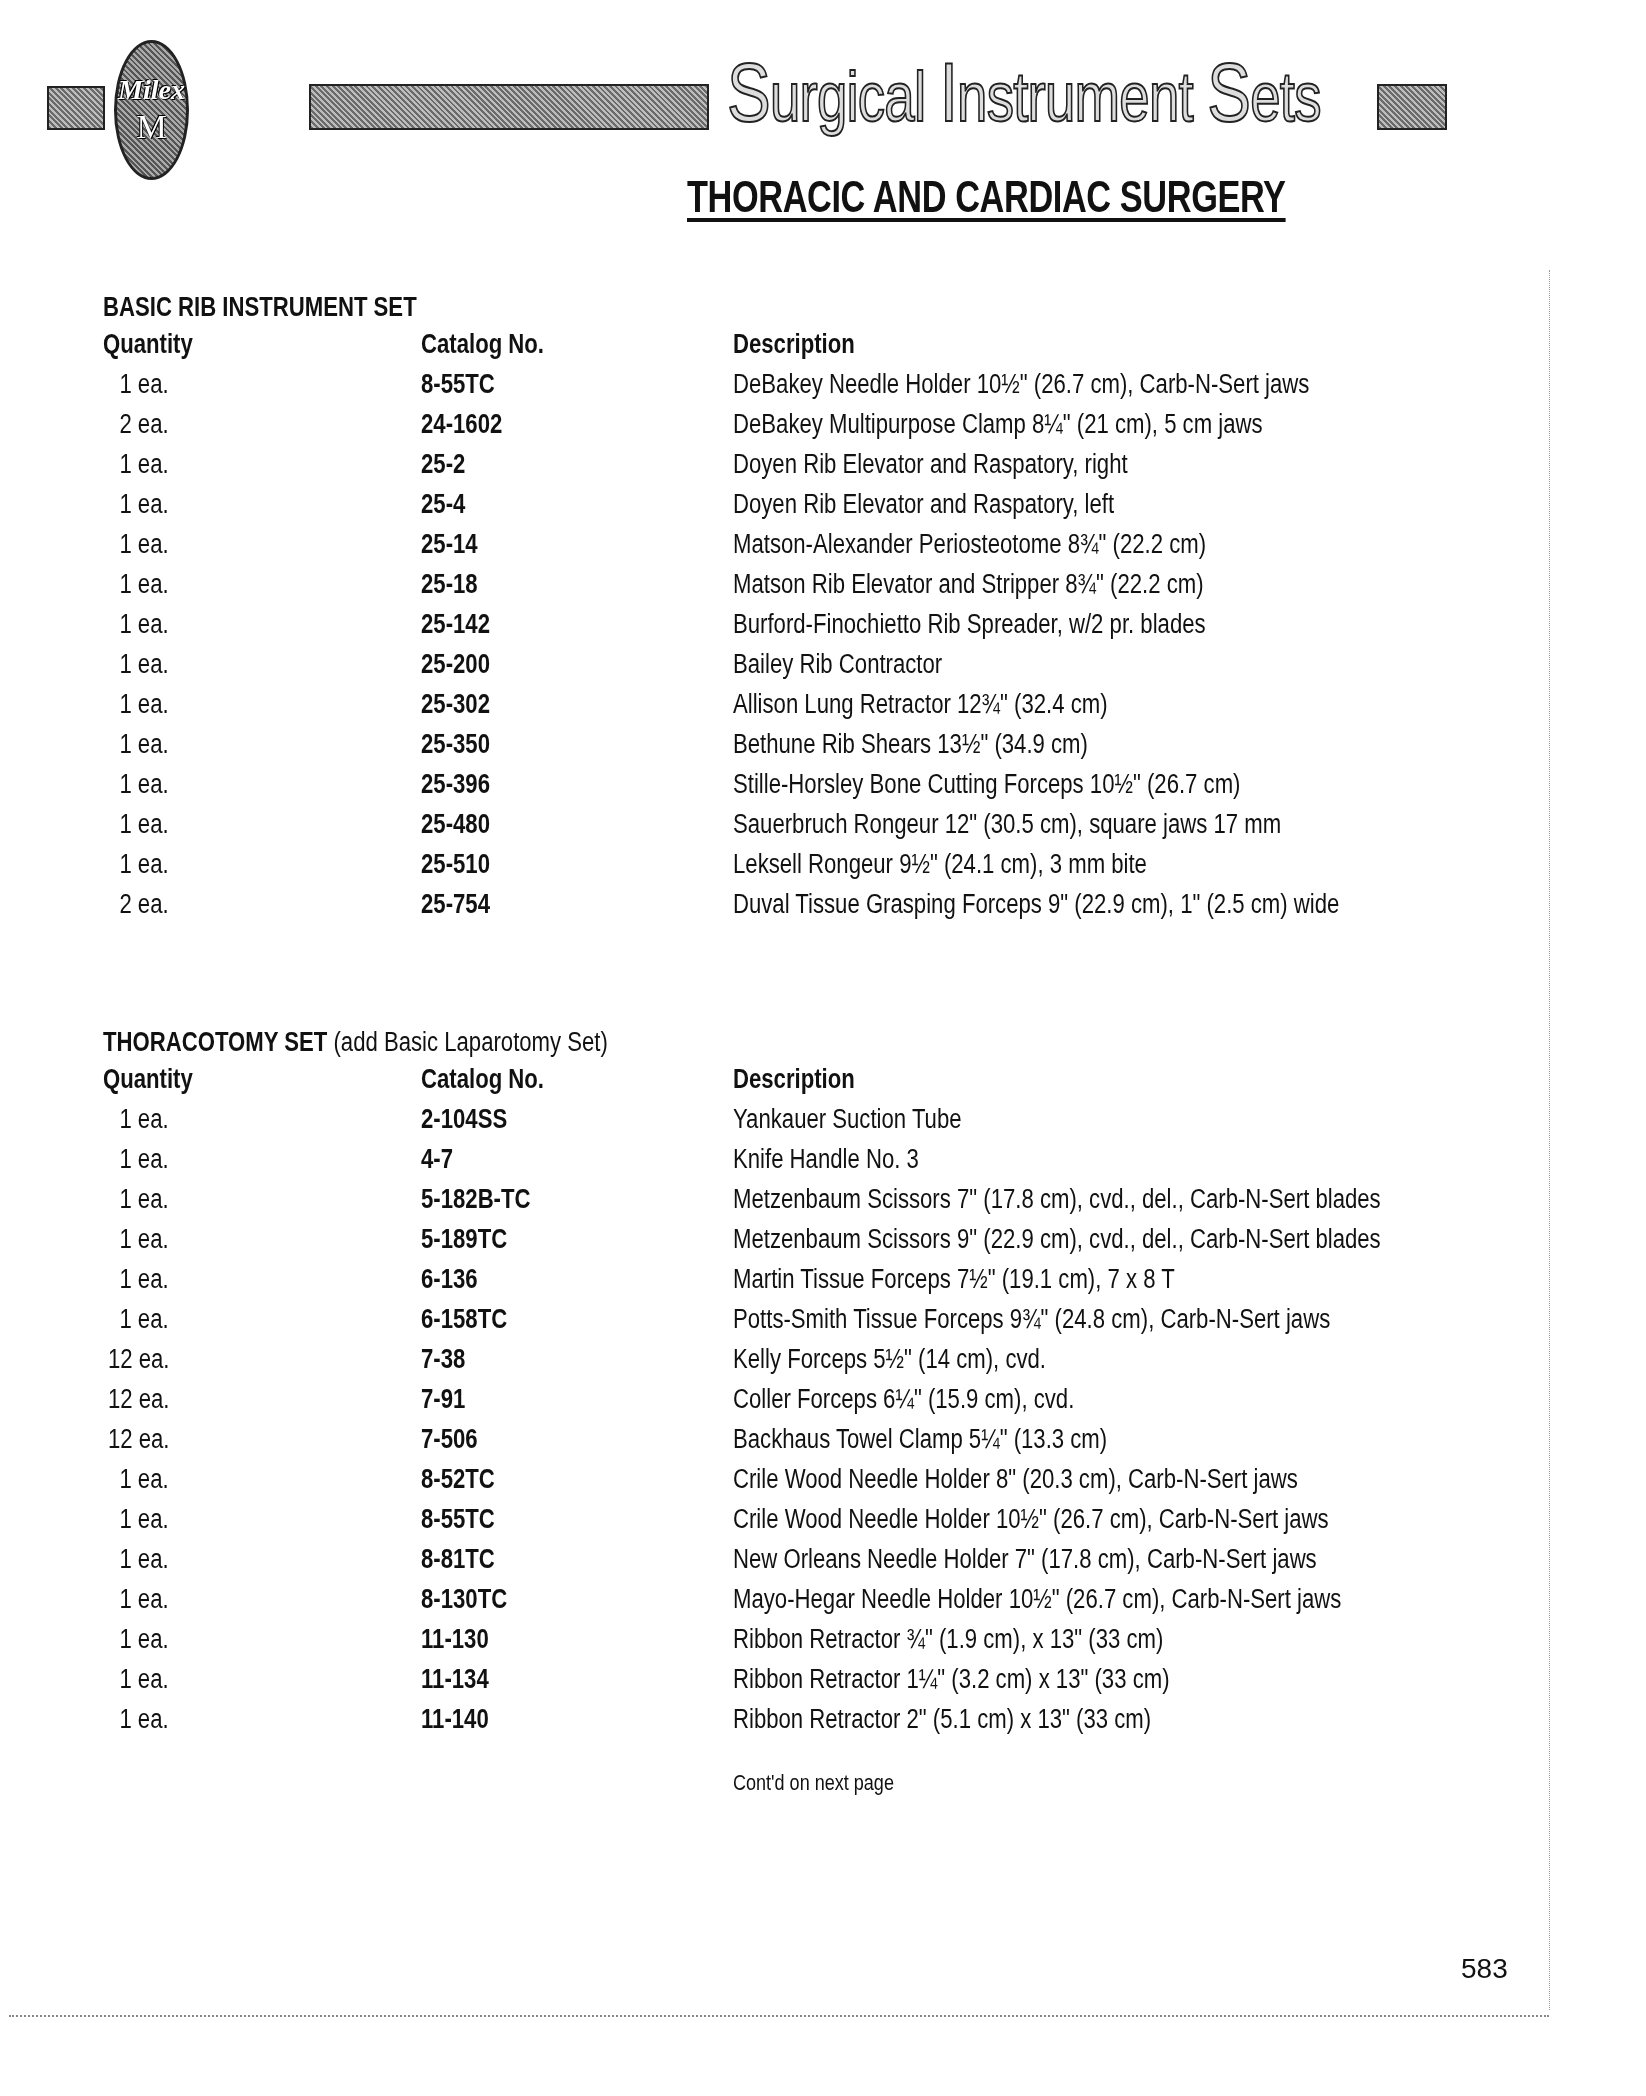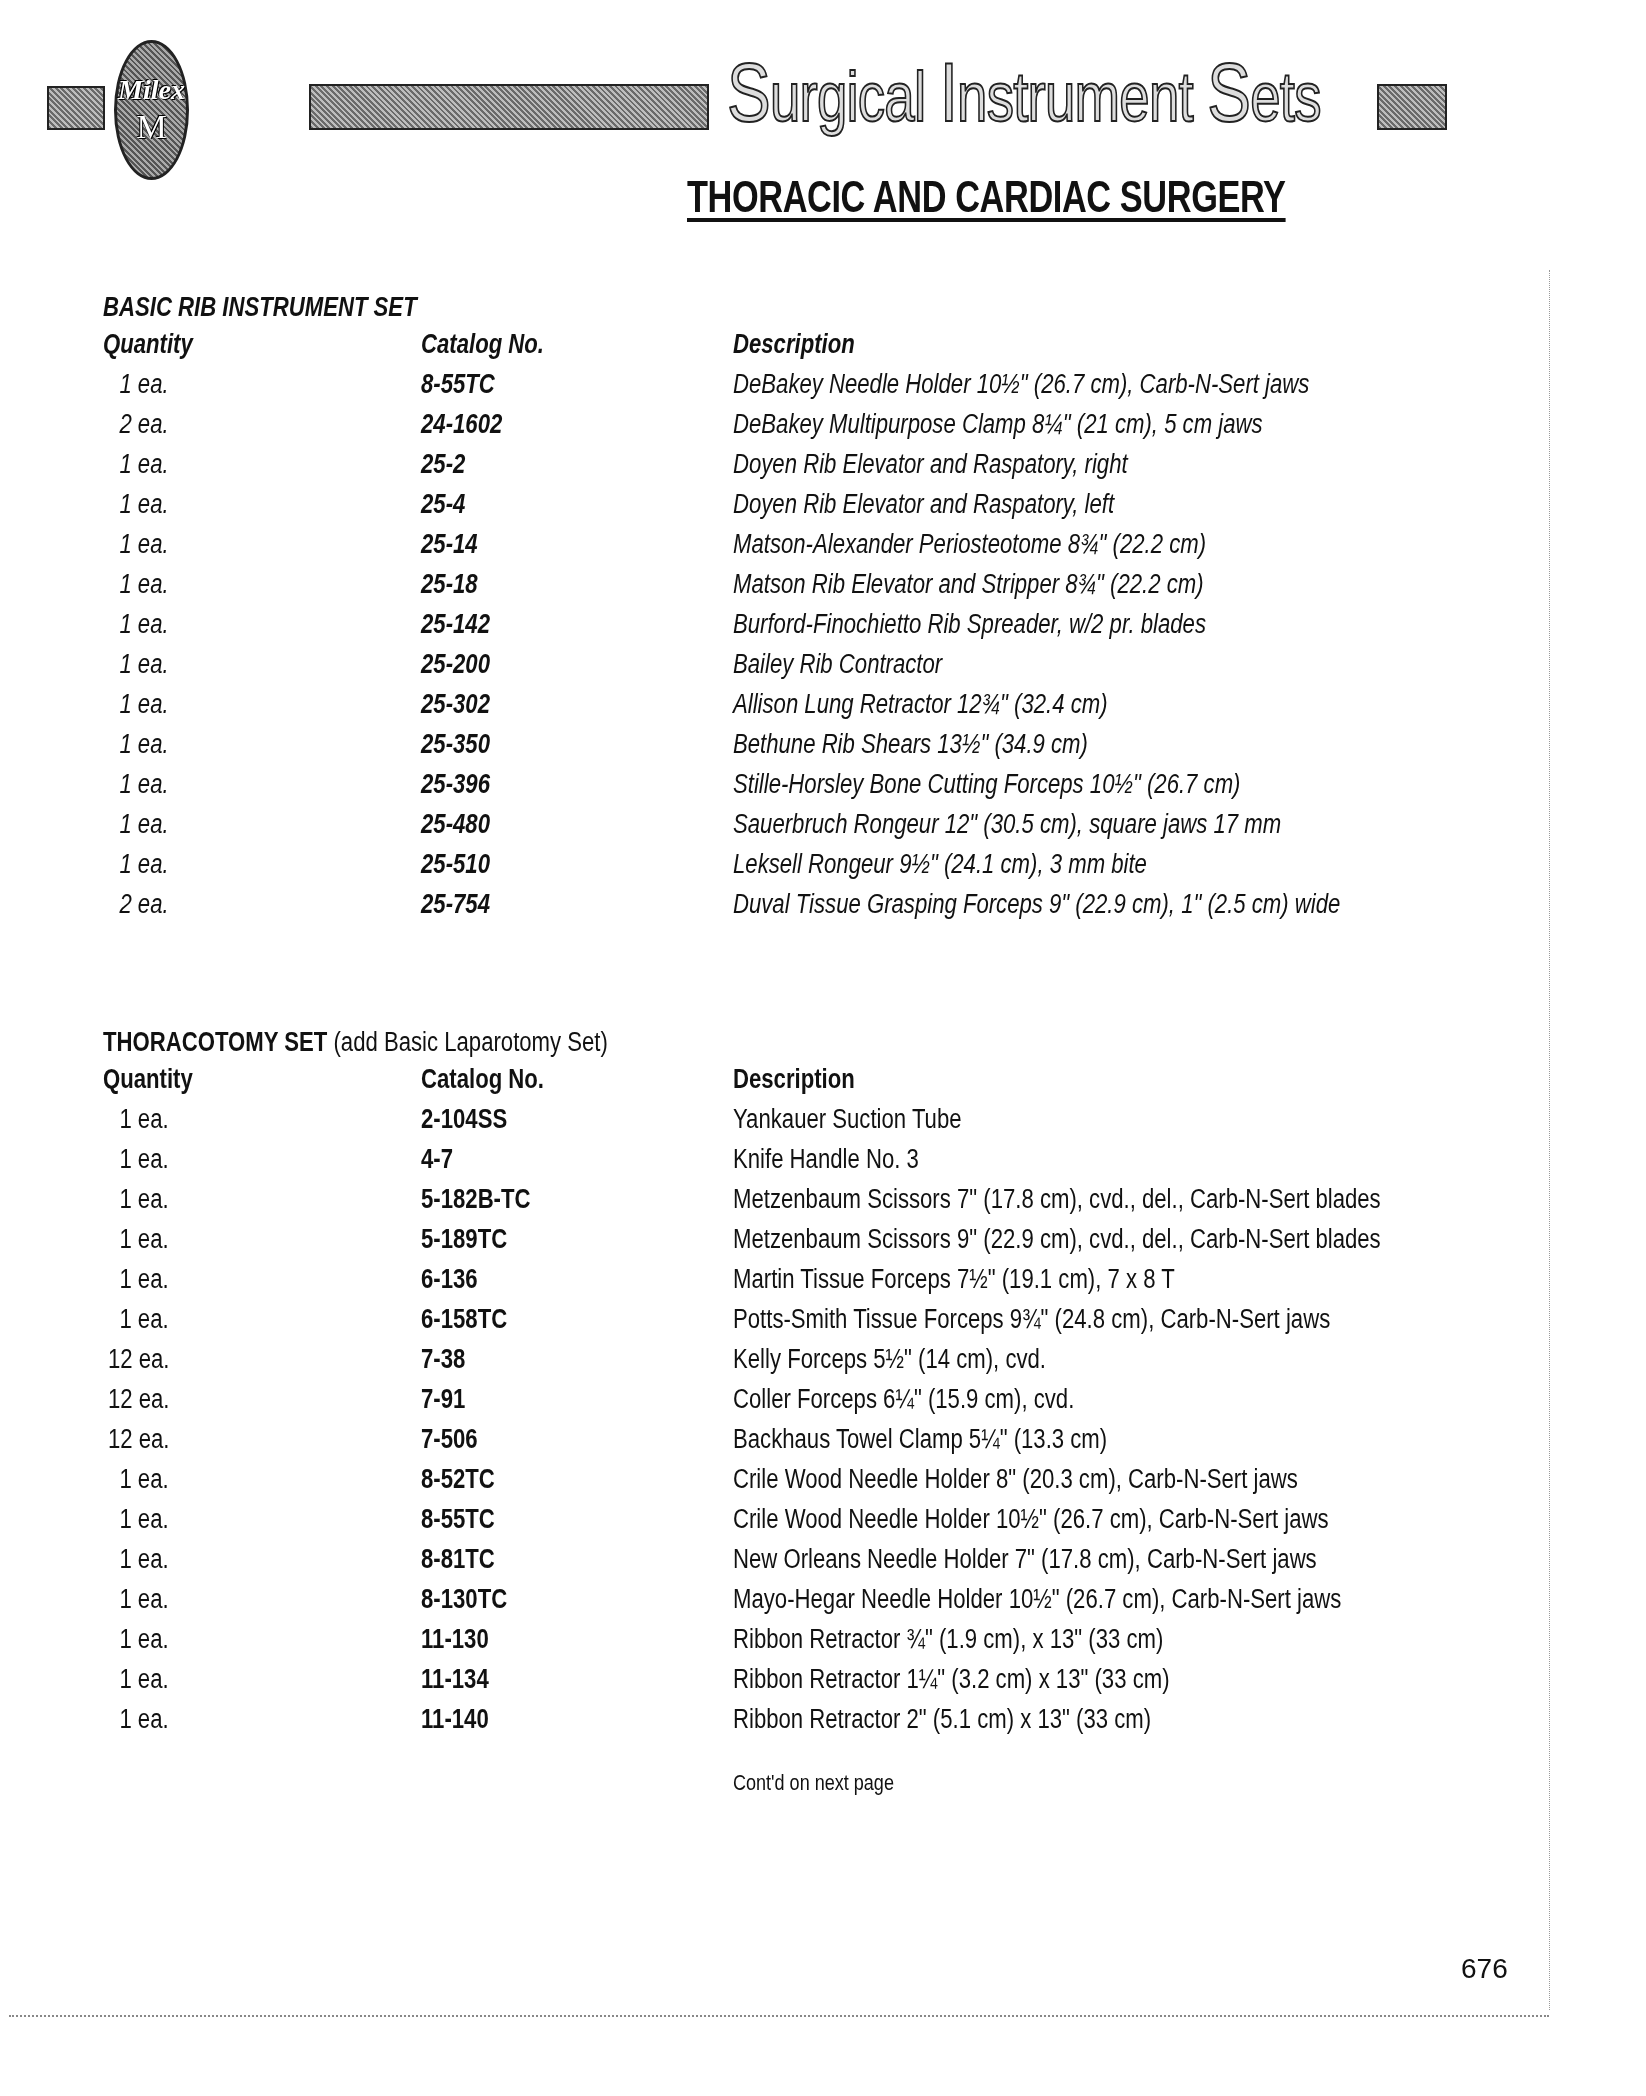--- a/index.html
+++ b/index.html
@@ -62,21 +62,21 @@
     <span class="logo-script">Milex</span>
     <span class="logo-m">M</span>
   </div>
   <div class="hatch bar-mid" style="left:300px;width:400px;"></div>
   <div class="brand-title" style="left:718px;">
     <span class="big">S</span><span>urgical </span><span class="big">I</span><span>nstrument </span><span class="big">S</span><span>ets</span>
   </div>
   <div class="hatch bar-right"></div>
   <div class="subtitle">THORACIC AND CARDIAC SURGERY</div>
 
-  <div class="section" style="top:290px;font-style:italic;">
+  <div class="section" style="top:290px;">
     <div class="section-title">
       <span>BASIC RIB INSTRUMENT SET</span><span class="note"></span>
     </div>
     <div class="row hdr">
       <span class="col-qty">Quantity</span>
       <span class="col-cat">Catalog No.</span>
       <span class="col-desc">Description</span>
     </div>
     <div id="rows-0">
         <div class="row">
@@ -239,16 +239,16 @@
         </div>
         <div class="row">
           <span class="col-qty qty-1d">1 ea.</span>
           <span class="col-cat">11-140</span>
           <span class="col-desc">Ribbon Retractor 2" (5.1 cm) x 13" (33 cm)</span>
         </div>
       </div>
   </div>
 
   <div class="contd">Cont'd on next page</div>
-  <div class="page-num">676</div>
+  <div class="page-num">583</div>
   <div class="scan-edge-v"></div>
   <div class="scan-edge-h"></div>
 </div>
 
 </body></html>

